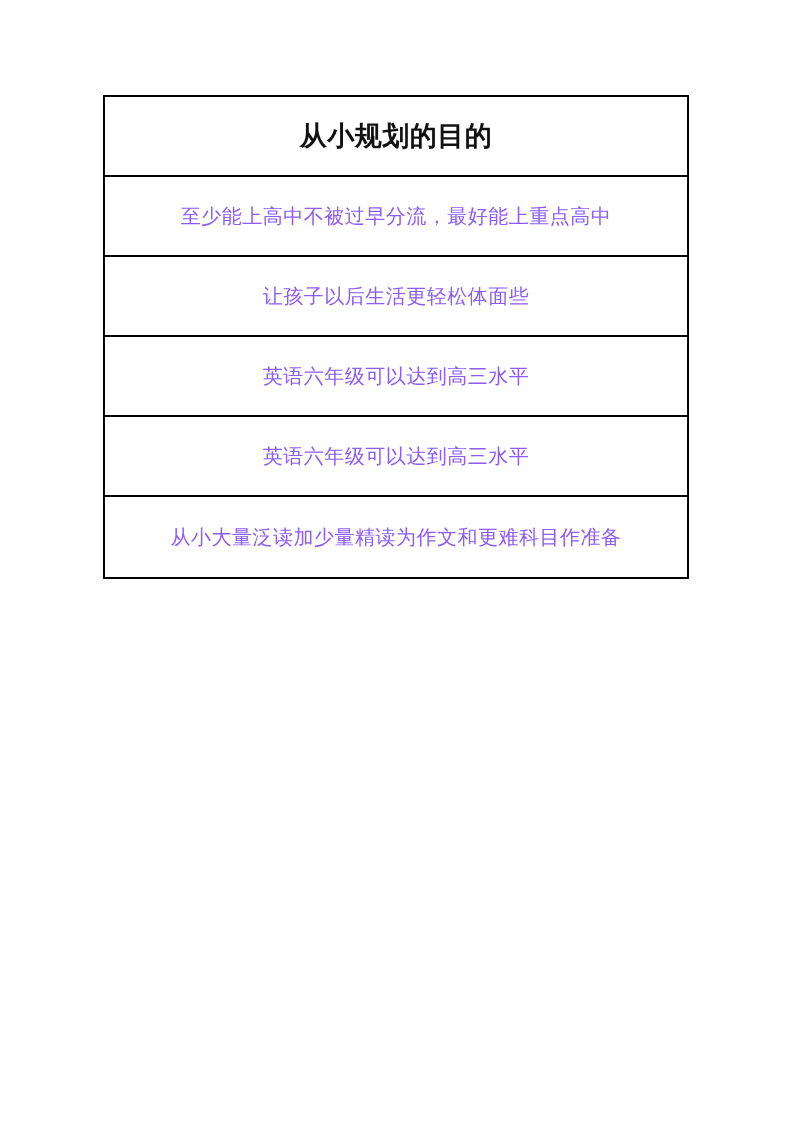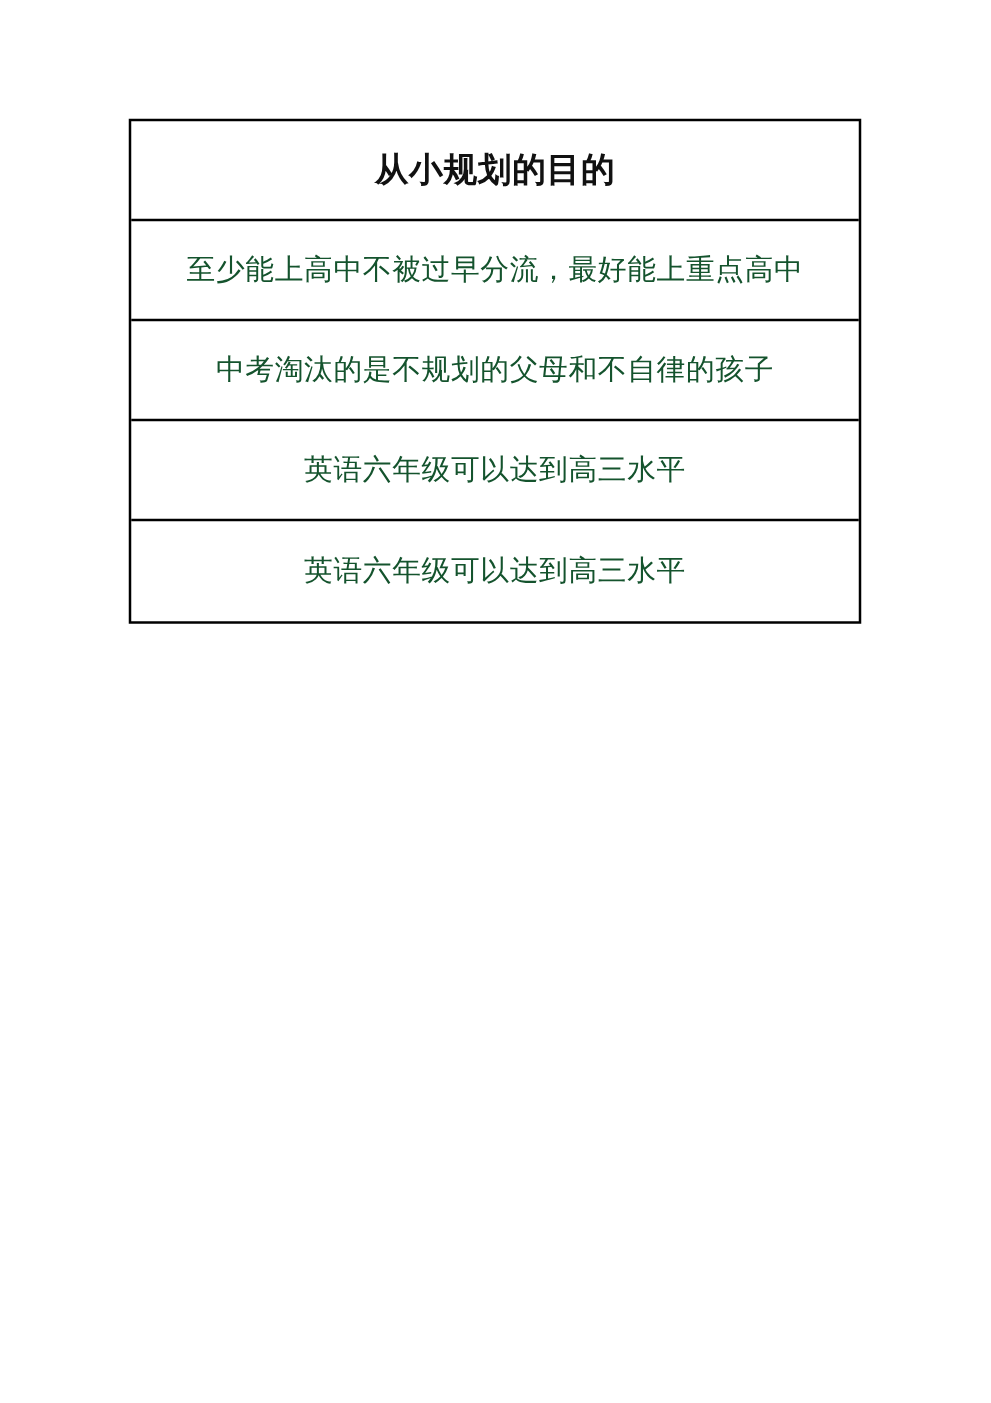--- a/index.html
+++ b/index.html
@@ -34,22 +34,22 @@
     padding: 0 24px;
   }
   .t-row:last-child { border-bottom: none; }
   .t-row.title-row {
     font-size: 27px;
     font-weight: bold;
     letter-spacing: 1.5px;
     color: #111111;
   }
   .t-row .cell-text {
-    font-size: 23px;
-    color: #14532d;
+    font-size: 20px;
+    color: #8b5cf6;
     letter-spacing: 0.5px;
     line-height: 1.2;
     white-space: nowrap;
   }
   .t-row.title-row .cell-text {
     font-size: 27px;
     font-weight: bold;
     color: #111111;
   }
 </style>
@@ -60,23 +60,26 @@
   <div class="purpose-table">
 
     <div class="t-row title-row">
       <span class="cell-text">从小规划的目的</span>
     </div>
 
     <div class="t-row">
       <span class="cell-text">至少能上高中不被过早分流，最好能上重点高中</span>
     </div>
     <div class="t-row">
-      <span class="cell-text">中考淘汰的是不规划的父母和不自律的孩子</span>
+      <span class="cell-text">让孩子以后生活更轻松体面些</span>
     </div>
     <div class="t-row">
       <span class="cell-text">英语六年级可以达到高三水平</span>
     </div>
     <div class="t-row">
       <span class="cell-text">英语六年级可以达到高三水平</span>
     </div>
+    <div class="t-row">
+      <span class="cell-text">从小大量泛读加少量精读为作文和更难科目作准备</span>
+    </div>
 
   </div>
 </div>
 
 </body></html>

